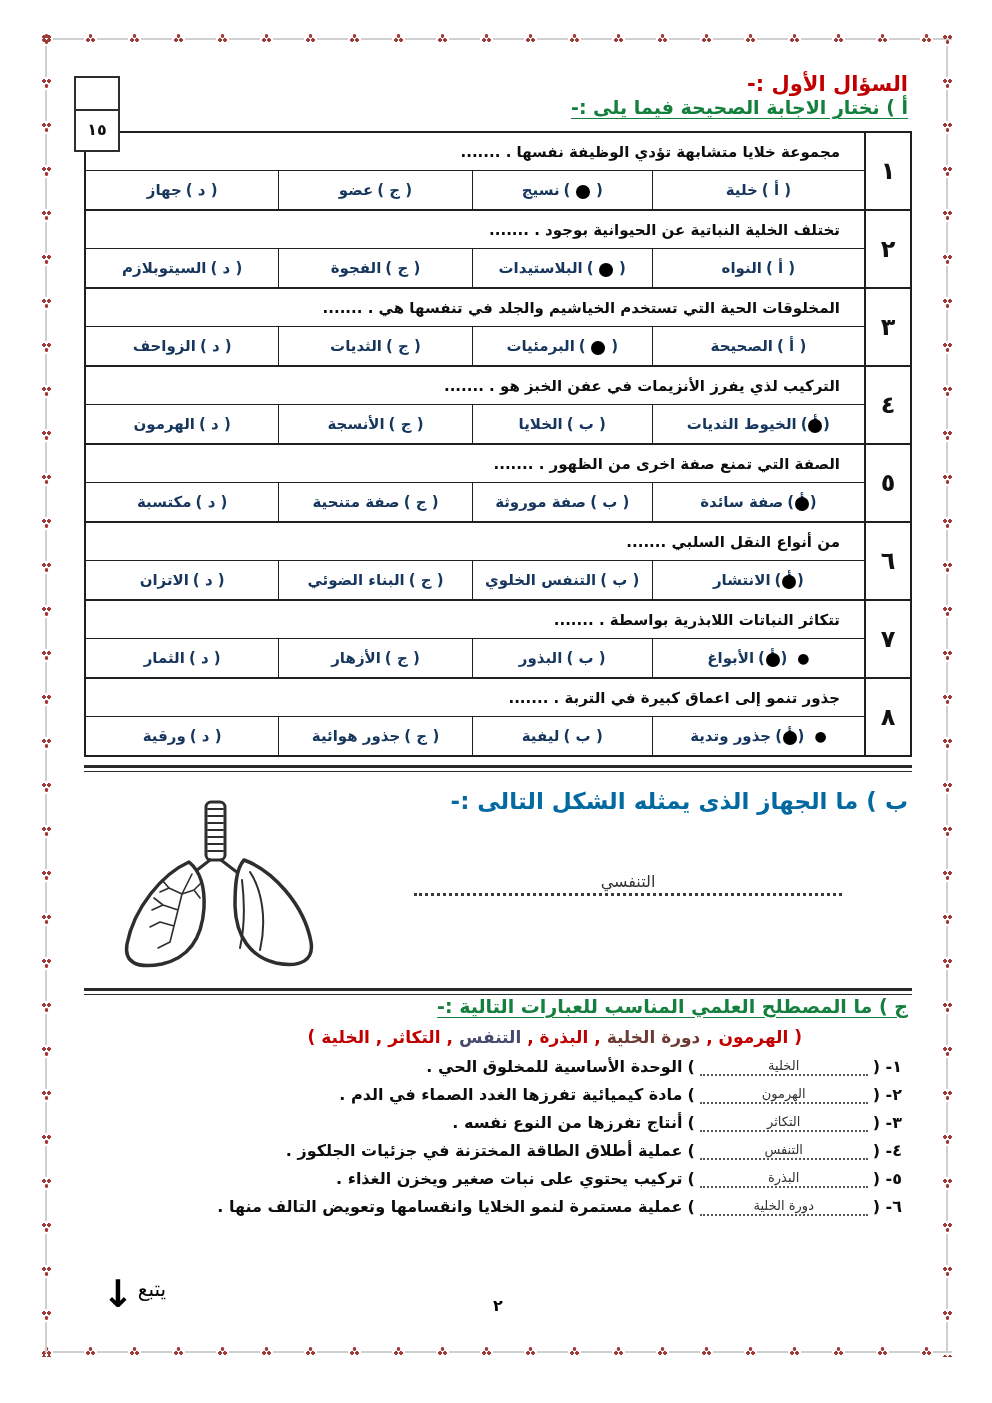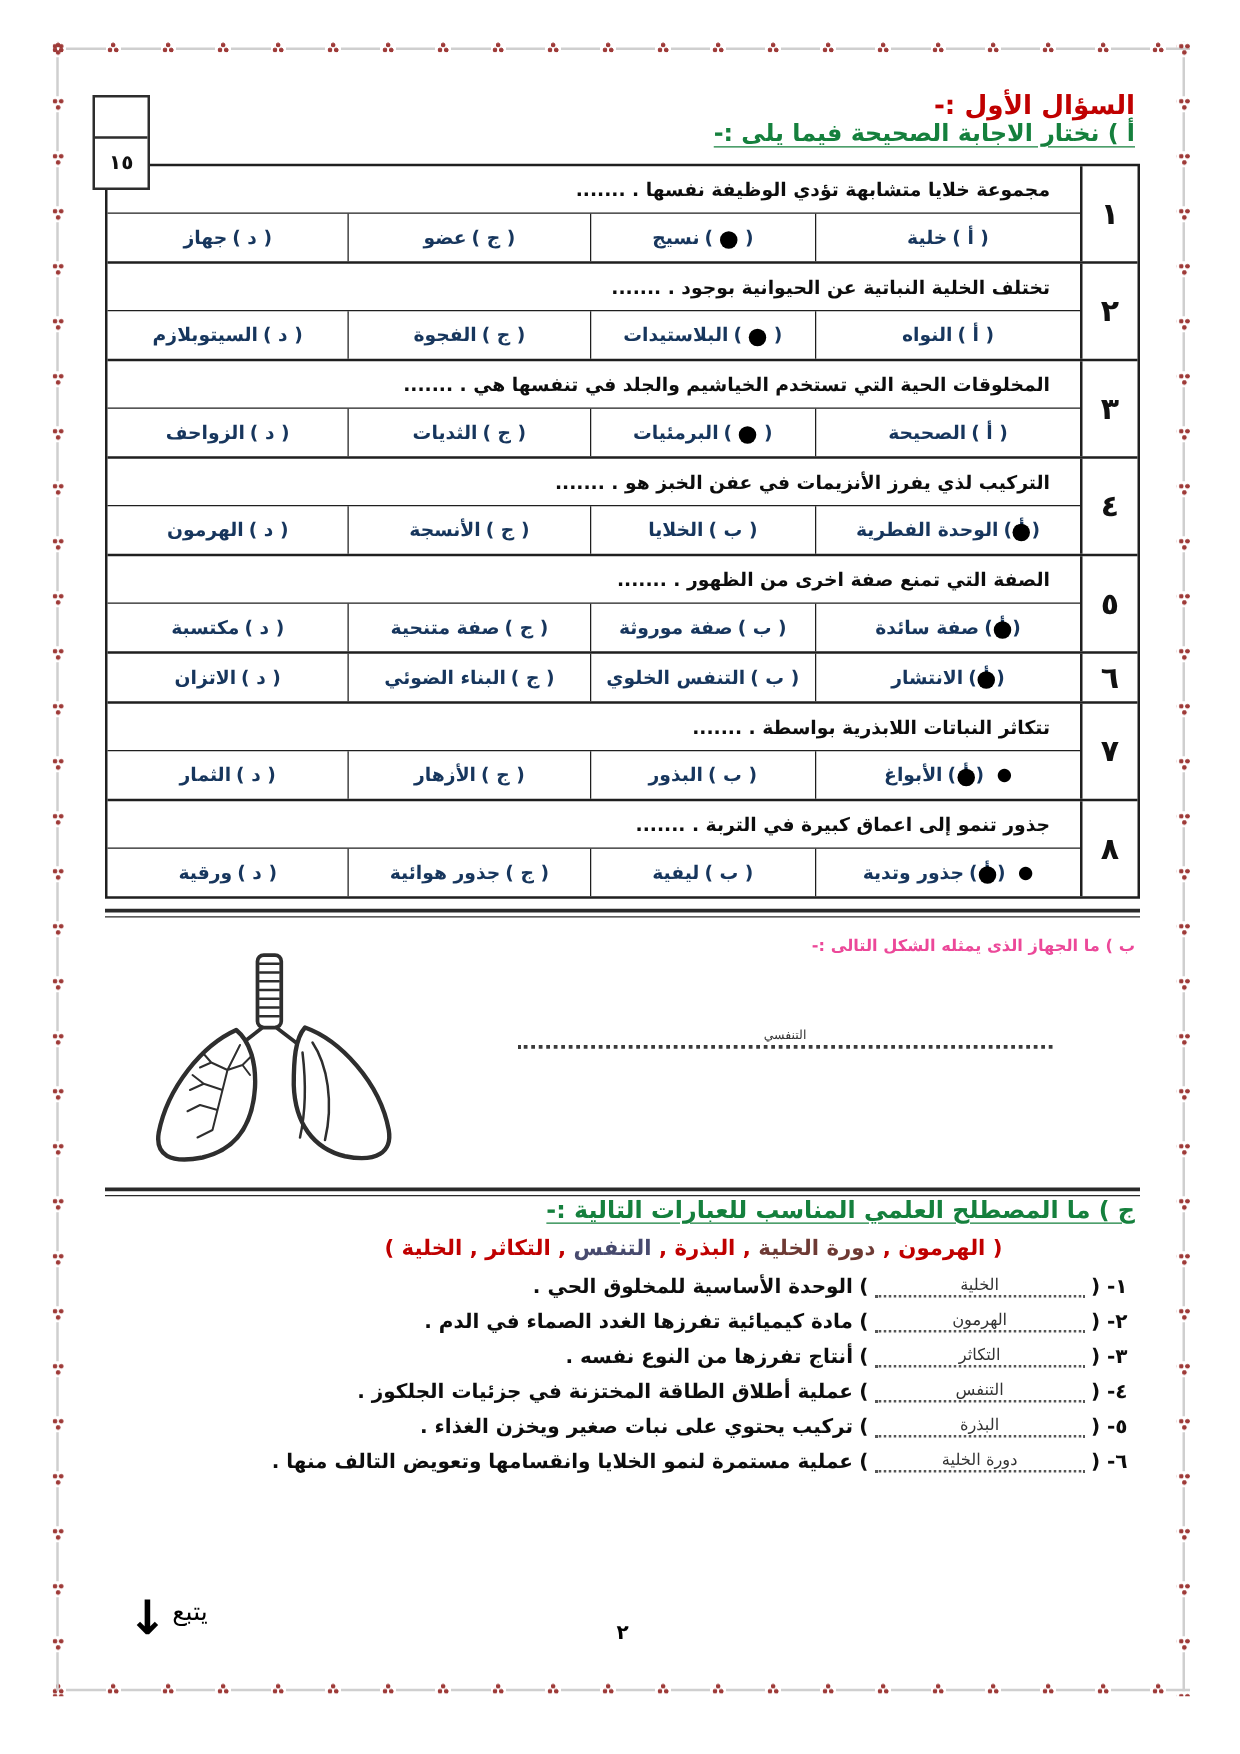--- a/index.html
+++ b/index.html
@@ -52,24 +52,24 @@
   .opt:nth-child(3){flex:1.02;} .opt:nth-child(4){flex:1.02;border-left:none;}
   .opt-label{position:relative;display:inline-block;}
   .opt .dot{display:none;}
   .opt.marked .dot{display:block;position:absolute;width:14px;height:14px;border-radius:50%;
     background:#000;top:60%;left:50%;transform:translate(-50%,-50%);z-index:2;}
   .opt.bullet::before{content:"●";color:#000;font-size:14px;margin-left:6px;}
   
   .sep{margin-top:8px;border-top:3px solid #2a2a2a;border-bottom:1.2px solid #2a2a2a;height:3px;}
   
   .sec-b{position:relative;height:192px;}
-  .sec-b-header{color:#ec4899;font-weight:bold;font-size:13px;margin:16px 4px 0 0;}
+  .sec-b-header{color:#0369a1;font-weight:bold;font-size:23px;margin:16px 4px 0 0;}
   .lungs-wrap{position:absolute;left:8px;top:12px;width:252px;height:172px;}
   .b-answer{margin:58px 70px 0 330px;border-bottom:3px dotted #3a3a3a;padding-bottom:2px;}
-  .b-answer .ans{display:block;text-align:center;font-size:10px;color:#333;font-weight:normal;}
+  .b-answer .ans{display:block;text-align:center;font-size:16px;color:#333;font-weight:normal;}
   
   .word-bank{margin:10px 110px 0 0;font-weight:bold;font-size:17px;}
   .word-bank span{white-space:pre;}
   .c-items{margin:10px 10px 0 0;}
   .c-item{margin-top:9px;font-weight:bold;font-size:16px;color:#0d0d0d;
     display:flex;align-items:flex-end;gap:5px;}
   .c-num{flex:0 0 auto;}
   .answer-slot{display:inline-block;width:168px;border-bottom:2.5px dotted #555;
     text-align:center;line-height:1;padding-bottom:1px;}
   .answer-slot .ans{font-size:13px;font-weight:normal;color:#333;}
@@ -177,21 +177,21 @@
         </div>
       </div>
 
       <div class="qblock">
         <div class="qnum">٤</div>
         <div class="qbody">
           <div class="qtext">التركيب لذي يفرز الأنزيمات في عفن الخبز هو . .......</div>
           <div class="qopts">
             <div class="opt marked">
                 <span class="opt-label"><i class="dot"></i><span>( أ )</span></span>
-                <span>الوحدة الفطرية</span>
+                <span>الخيوط الثديات</span>
               </div>
             <div class="opt">
                 <span class="opt-label"><span>( ب )</span></span>
                 <span>الخلايا</span>
               </div>
             <div class="opt">
                 <span class="opt-label"><span>( ج )</span></span>
                 <span>الأنسجة</span>
               </div>
             <div class="opt">
@@ -223,20 +223,21 @@
                 <span class="opt-label"><span>( د )</span></span>
                 <span>مكتسبة</span>
               </div>
           </div>
         </div>
       </div>
 
       <div class="qblock">
         <div class="qnum">٦</div>
         <div class="qbody">
+          <div class="qtext">من أنواع النقل السلبي .......</div>
           <div class="qopts">
             <div class="opt marked">
                 <span class="opt-label"><i class="dot"></i><span>( أ )</span></span>
                 <span>الانتشار</span>
               </div>
             <div class="opt">
                 <span class="opt-label"><span>( ب )</span></span>
                 <span>التنفس الخلوي</span>
               </div>
             <div class="opt">

